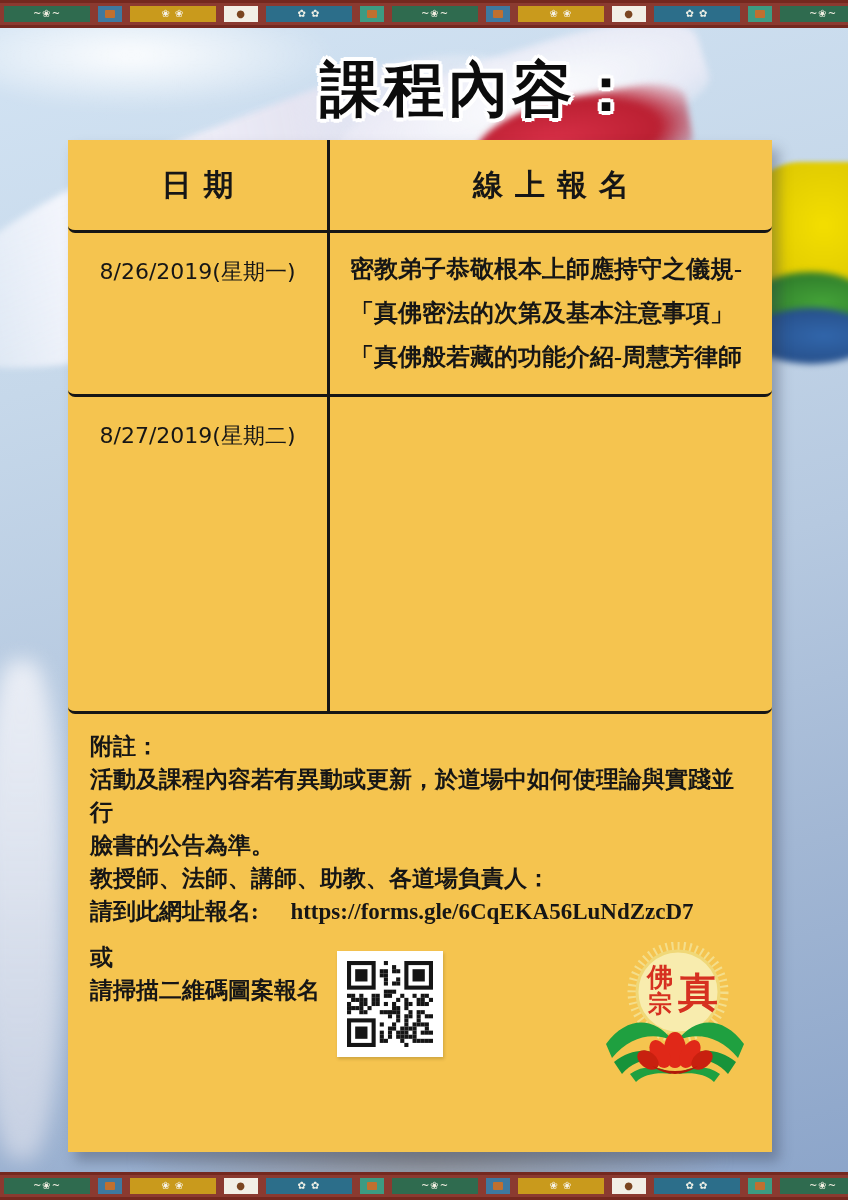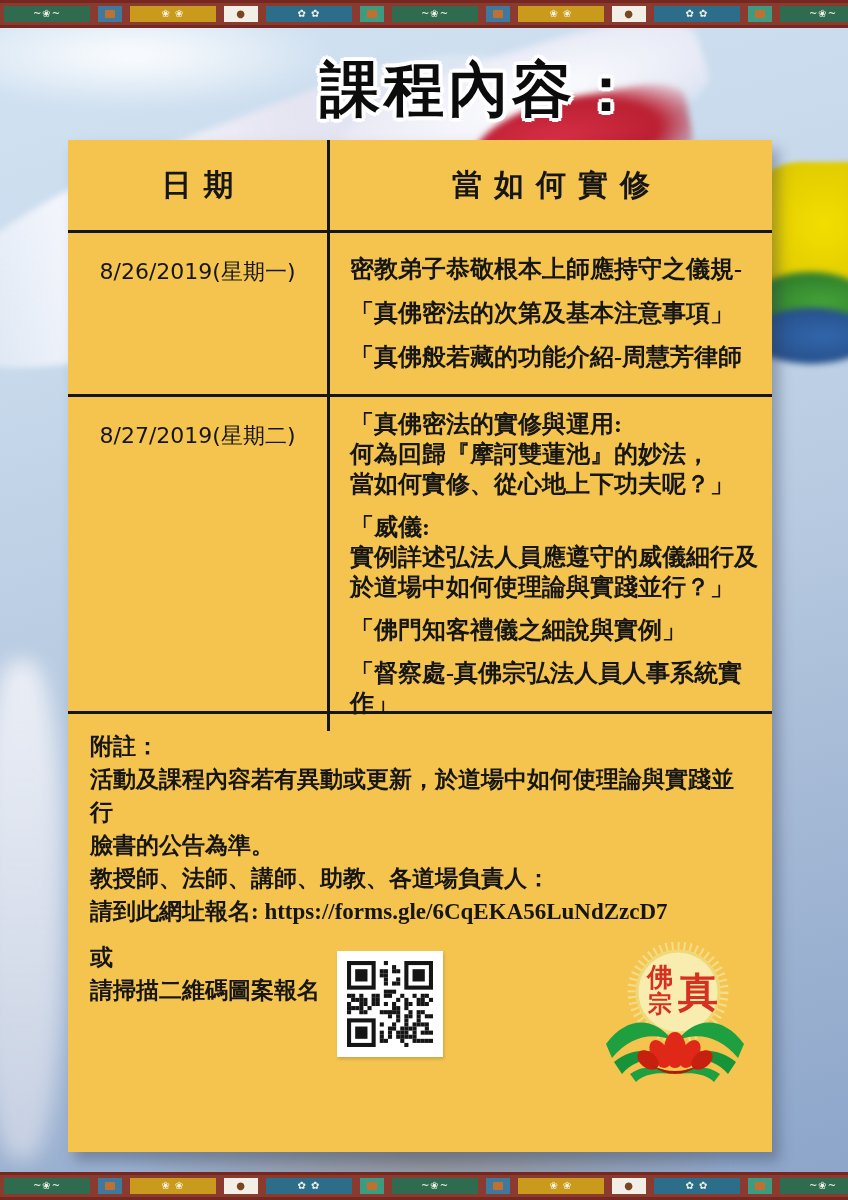--- a/index.html
+++ b/index.html
@@ -39,39 +39,39 @@
   
   .title{position:absolute;top:50px;left:0;width:848px;text-align:center;z-index:3;
          transform:translateX(56px);
          font-family:"DejaVu Sans","Liberation Sans",sans-serif;font-weight:900;
          font-size:60px;letter-spacing:4px;color:#0c0c0c;
          text-shadow:-3px -3px 0 #fff,3px -3px 0 #fff,-3px 3px 0 #fff,3px 3px 0 #fff,
                      -4px 0 0 #fff,4px 0 0 #fff,0 -4px 0 #fff,0 4px 0 #fff;}
   
   .sheet{position:absolute;left:68px;top:140px;width:704px;height:1012px;background:#F5C44F;z-index:2;
          box-shadow:7px 9px 12px rgba(50,55,75,.35);color:#161616;}
-  .trow{display:grid;grid-template-columns:262px 1fr;box-sizing:border-box;border-bottom:3px solid #161616;}
+  .trow{display:grid;grid-template-columns:262px 1fr;box-sizing:border-box;border-bottom:3px solid #161616;border-radius:7px;}
   .trow .cell-l{border-right:3px solid #161616;box-sizing:border-box;}
   .hdr{height:93px;}
   .hdr .cell{display:flex;align-items:center;justify-content:center;
              font-family:"DejaVu Sans","Liberation Sans",sans-serif;
              font-size:30px;font-weight:bold;letter-spacing:12px;text-indent:12px;}
   .r1{height:164px;} .r2{height:317px;}
   .datecell{padding-top:24px;text-align:center;font-size:22px;
             font-family:"DejaVu Sans","Liberation Sans",sans-serif;}
   .itemcol{padding:14px 10px 0 20px;font-weight:bold;font-size:24px;}
   .r1 .citem{line-height:44px;height:44px;white-space:nowrap;}
   .r2 .itemcol{padding-top:12px;}
   .r2 .citem{line-height:30px;margin-bottom:13px;white-space:pre-line;}
   
   .notes{position:relative;height:393px;box-sizing:border-box;padding:16px 22px 0 22px;
          font-weight:bold;font-size:23px;line-height:33px;}
   .npara{margin:0;} .gap{margin-top:13px;}
   .star{color:#E3222A;}
-  .url{text-decoration:none;color:#161616;}
+  .url{text-decoration:none;color:#161616;margin-left:26px;}
   .qr-box{position:absolute;left:269px;top:237px;width:106px;height:106px;background:#fff;
           display:flex;align-items:center;justify-content:center;box-shadow:1px 2px 3px rgba(90,70,20,.25);}
   .logo{position:absolute;left:532px;top:228px;width:150px;height:148px;}
 </style>
 </head>
 <body>
 
 <div id="page">
 
   <div class="blob cloud-tl"></div>
@@ -130,44 +130,34 @@
       </span>
       <span class="bseg" style="width: 86px; background: rgb(47, 107, 79); color: rgb(242, 239, 226);">~❀~</span>
     </div>
 
   <div class="title">課程內容：</div>
 
   <div class="sheet">
 
     <div class="trow hdr">
       <div class="cell cell-l">日期</div>
-      <div class="cell">當如何實修</div>
+      <div class="cell">線上報名</div>
     </div>
 
     <div class="trow r1">
       <div class="cell-l datecell">8/26/2019(星期一)</div>
       <div class="itemcol">
           <div class="citem">密教弟子恭敬根本上師應持守之儀規-</div>
           <div class="citem">「真佛密法的次第及基本注意事項」</div>
           <div class="citem">「真佛般若藏的功能介紹-周慧芳律師</div>
         </div>
     </div>
 
     <div class="trow r2">
       <div class="cell-l datecell">8/27/2019(星期二)</div>
-      <div class="itemcol">
-          <div class="citem">「真佛密法的實修與運用:
-何為回歸『摩訶雙蓮池』的妙法，
-當如何實修、從心地上下功夫呢？」</div>
-          <div class="citem">「威儀:
-實例詳述弘法人員應遵守的威儀細行及
-於道場中如何使理論與實踐並行？」</div>
-          <div class="citem">「佛門知客禮儀之細說與實例」</div>
-          <div class="citem">「督察處-真佛宗弘法人員人事系統實作」</div>
-        </div>
     </div>
 
     <div class="notes">
       <p class="npara">附註：</p>
       <p class="npara">活動及課程內容若有異動或更新，於道場中如何使理論與實踐並行</p>
       <p class="npara">臉書的公告為準。</p>
       <p class="npara">教授師、法師、講師、助教、各道場負責人：</p>
       <p class="npara"><span>請到此網址報名: </span><a class="url" href="#">https://forms.gle/6CqEKA56LuNdZzcD7</a></p>
       <p class="npara gap">或</p>
       <p class="npara">請掃描二維碼圖案報名</p>

